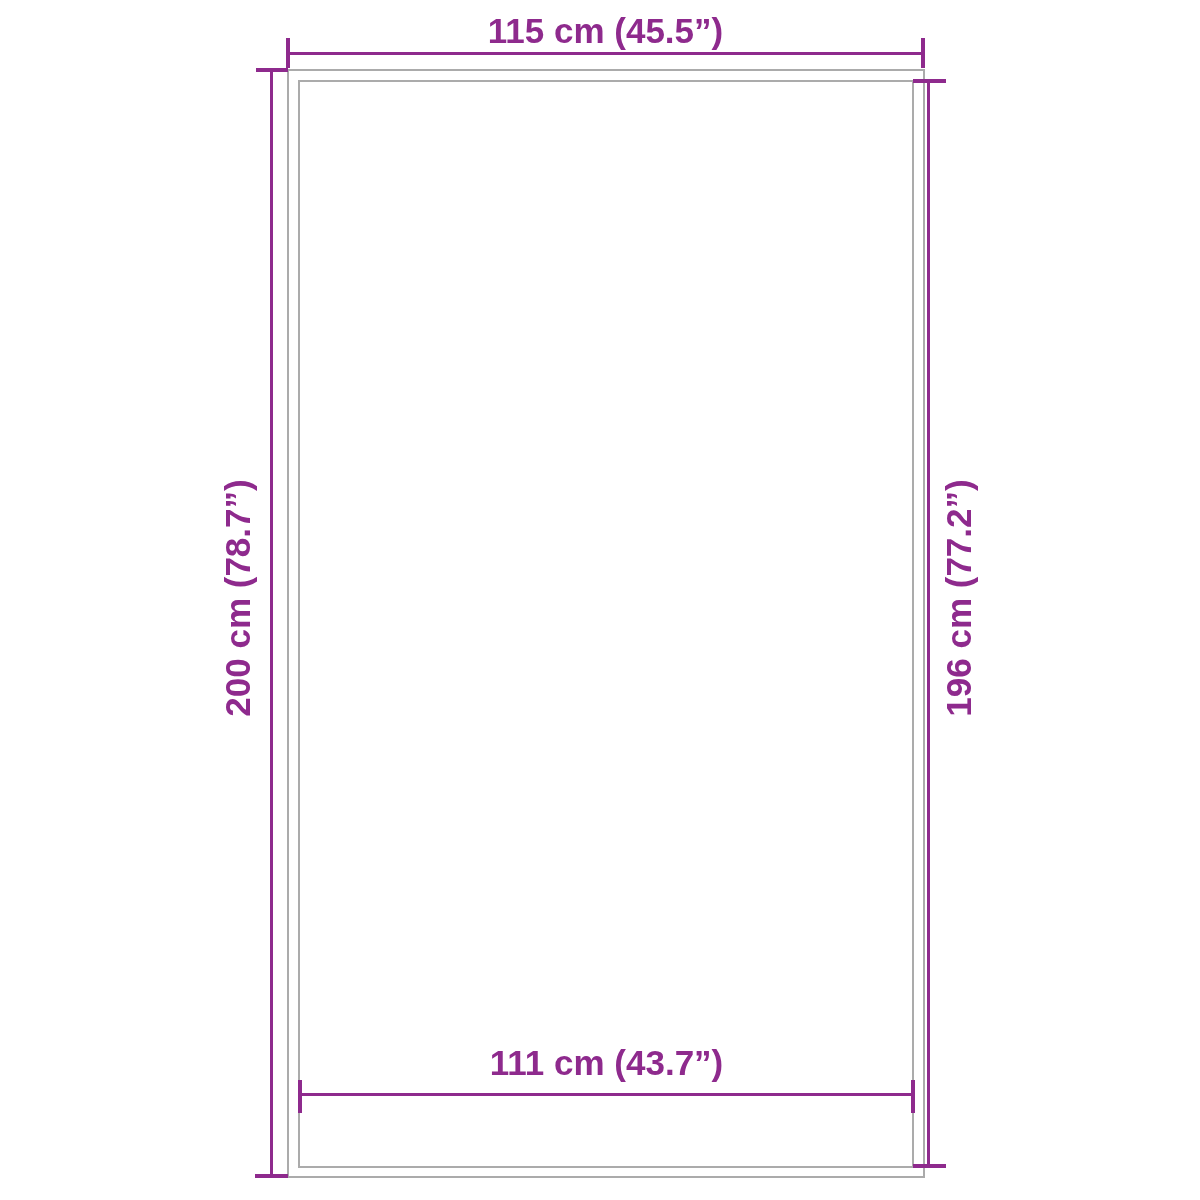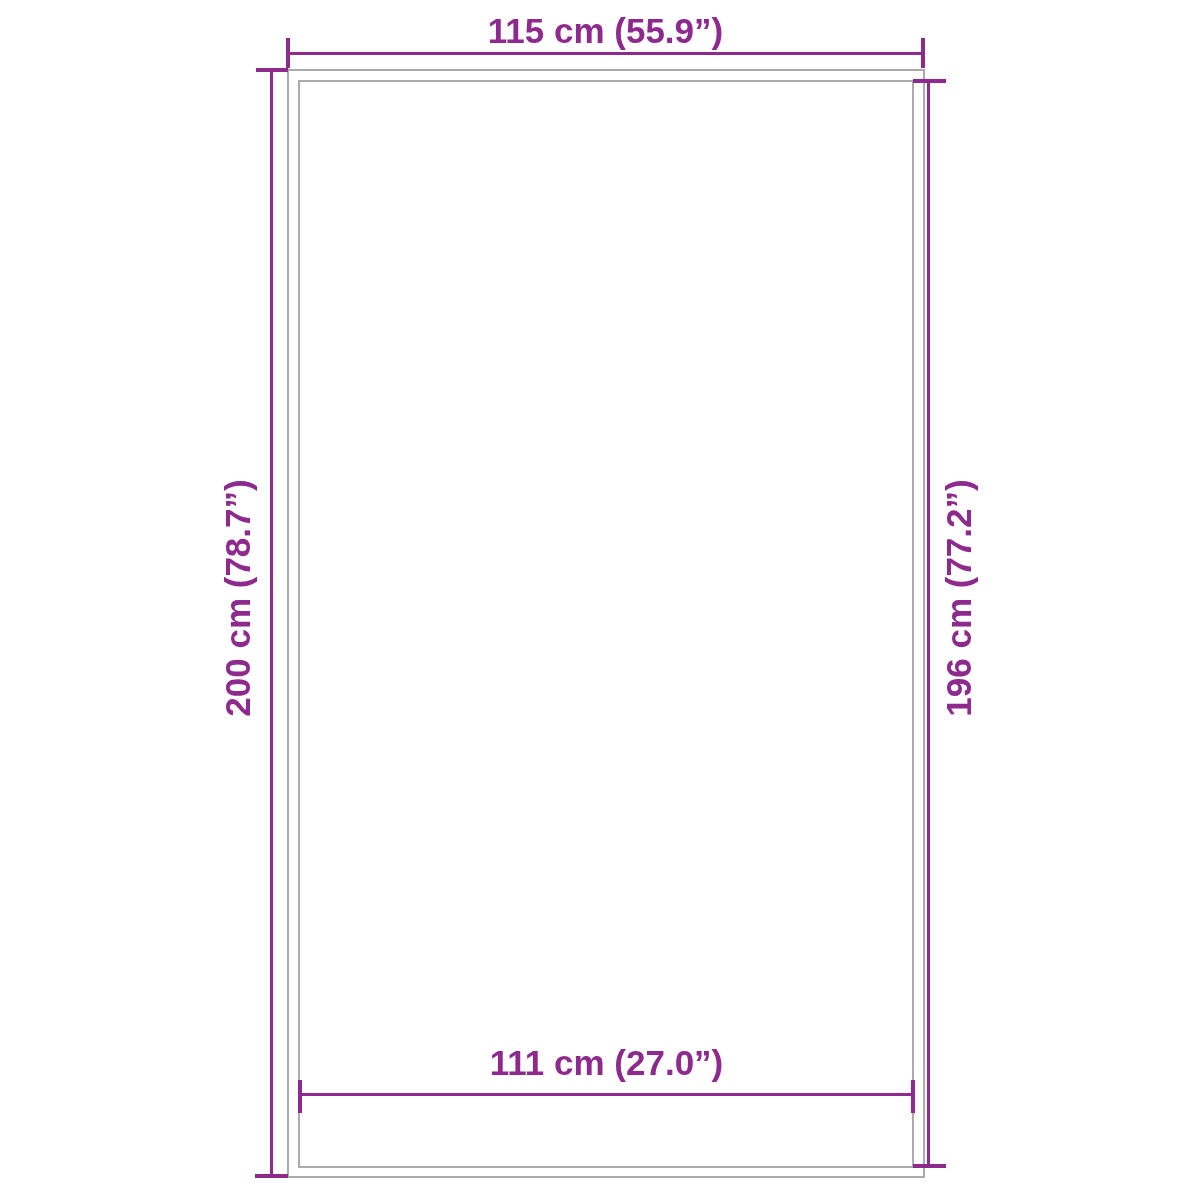--- a/index.html
+++ b/index.html
@@ -66,40 +66,40 @@
 </style>
 </head>
 <body>
 
 <div class="canvas">
 
   <div class="rect outer-rect"></div>
   <div class="rect inner-rect"></div>
 
   <div>
-    <div class="dim-label h top-label">115 cm (55.9”)</div>
+    <div class="dim-label h top-label">115 cm (45.5”)</div>
     <div class="dim-line top-line"></div>
     <div class="dim-tick top-tick-l"></div>
     <div class="dim-tick top-tick-r"></div>
   </div>
 
   <div>
     <div class="dim-label v left-label">200 cm (78.7”)</div>
     <div class="dim-line left-line"></div>
     <div class="dim-tick left-tick-t"></div>
     <div class="dim-tick left-tick-b"></div>
   </div>
 
   <div>
     <div class="dim-label v right-label">196 cm (77.2”)</div>
     <div class="dim-line right-line"></div>
     <div class="dim-tick right-tick-t"></div>
     <div class="dim-tick right-tick-b"></div>
   </div>
 
   <div>
-    <div class="dim-label h bottom-label">111 cm (27.0”)</div>
+    <div class="dim-label h bottom-label">111 cm (43.7”)</div>
     <div class="dim-line bottom-line"></div>
     <div class="dim-tick bottom-tick-l"></div>
     <div class="dim-tick bottom-tick-r"></div>
   </div>
 
 </div>
 
 </body></html>

